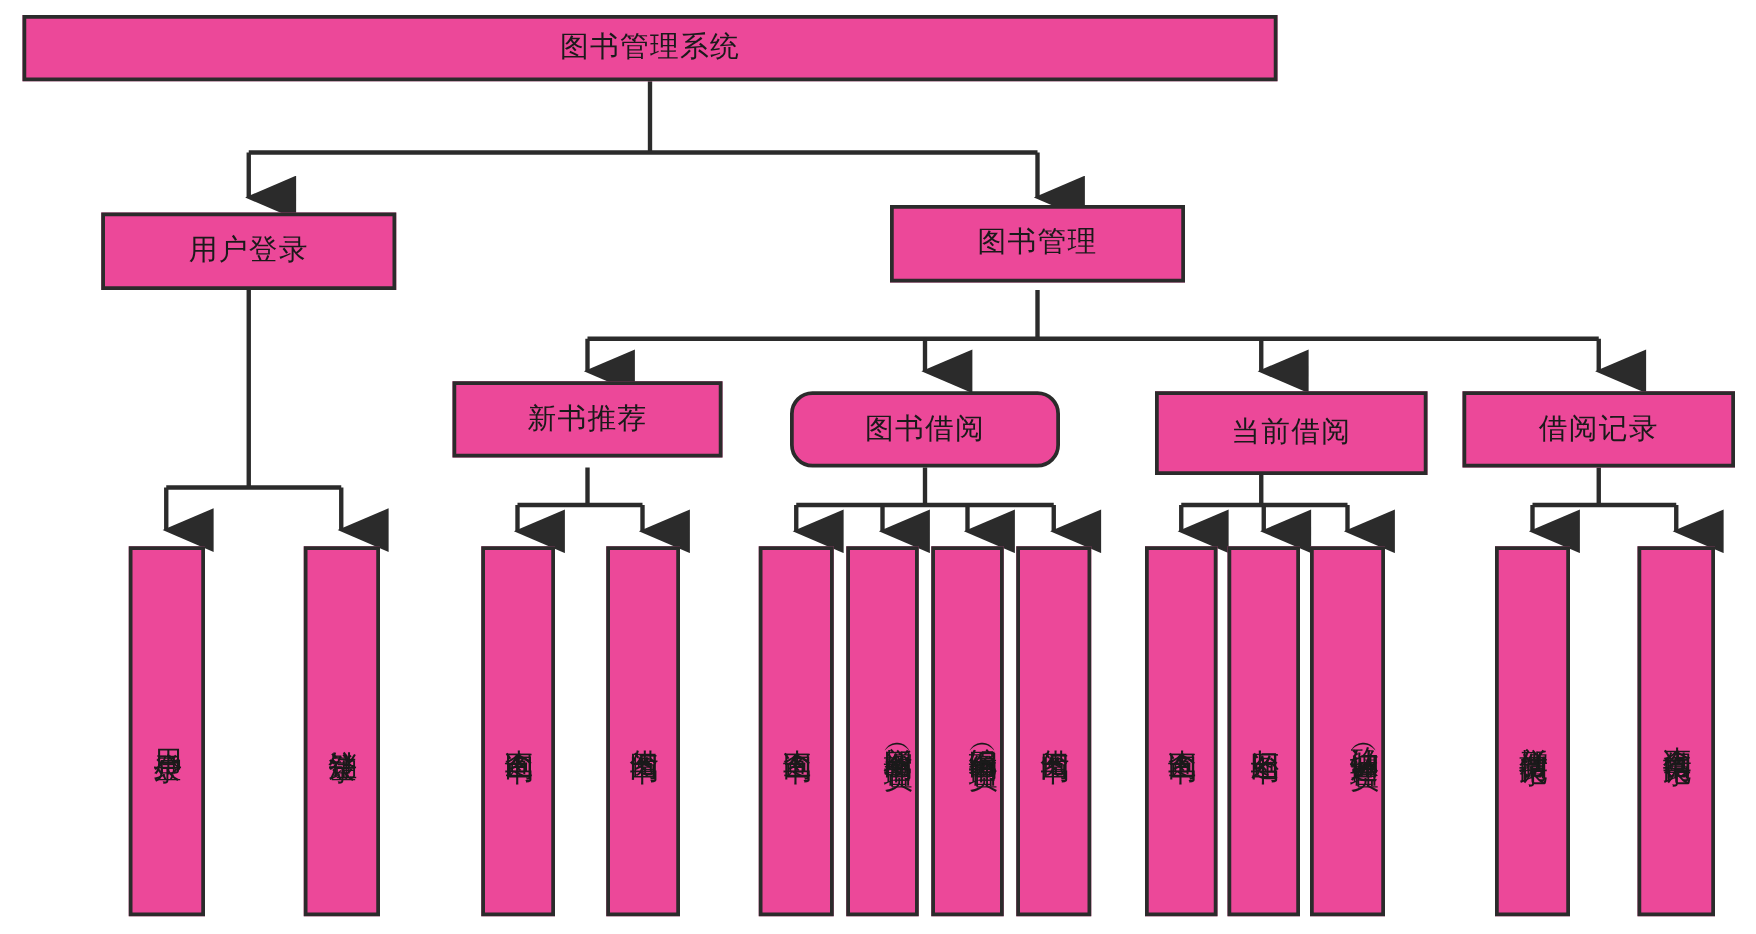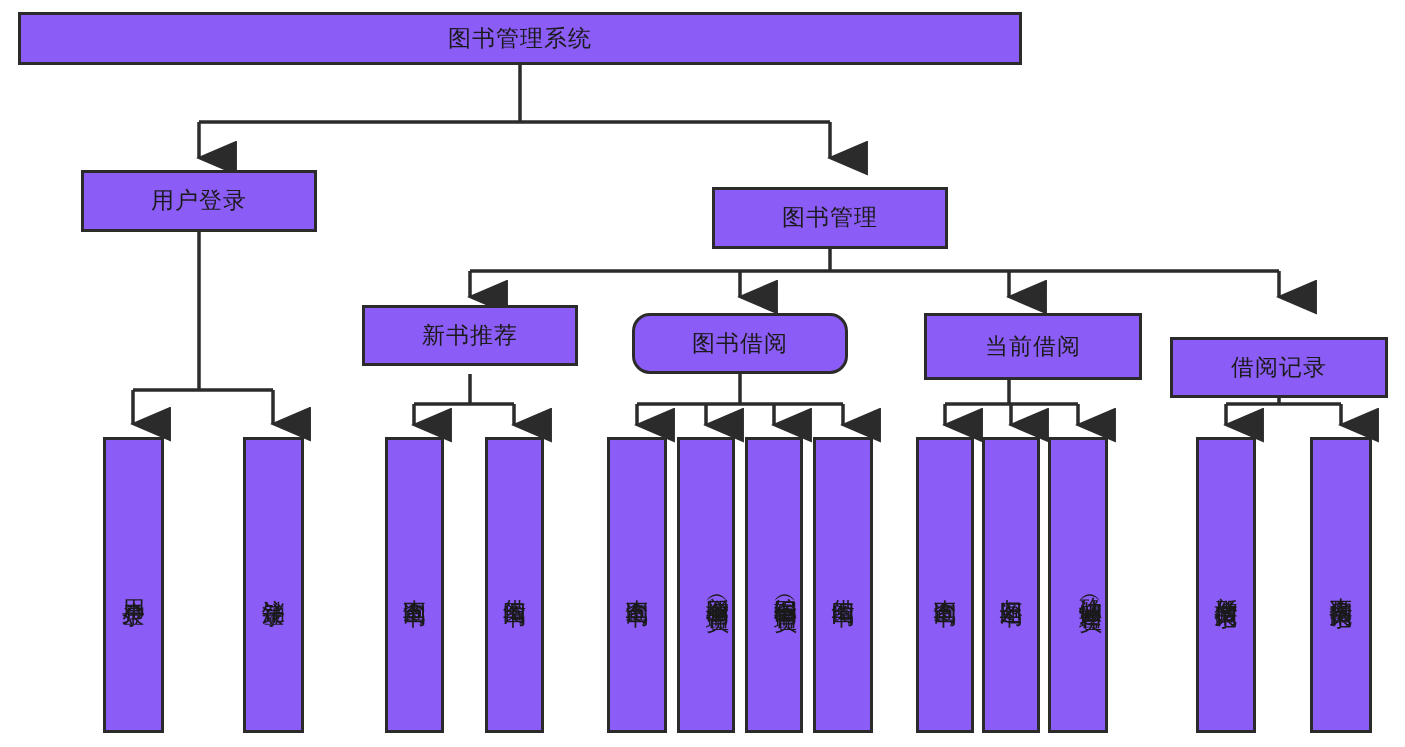--- a/index.html
+++ b/index.html
@@ -23,21 +23,21 @@
     left: 0;
     top: 0;
     width: 1405px;
     height: 747px;
     pointer-events: none;
   }
   .node {
     position: absolute;
     box-sizing: border-box;
     border: 3px solid #2b2b2b;
-    background: #8b5cf6;
+    background: #ec4899;
     display: flex;
     align-items: center;
     justify-content: center;
     color: #1a1a1a;
     text-align: center;
   }
   .node.horiz {
     font-size: 23px;
     letter-spacing: 1px;
     line-height: 1.2;
@@ -132,34 +132,34 @@
     </g>
   </svg>
 
   <div class="node horiz" style="left:18px; top:12px; width:1004px; height:53px;">
     <span>图书管理系统</span>
   </div>
 
   <div class="node horiz" style="left:81px; top:170px; width:236px; height:62px;">
     <span>用户登录</span>
   </div>
-  <div class="node horiz" style="left:712px; top:187px; width:236px; height:62px;">
+  <div class="node horiz" style="left:712px; top:164px; width:236px; height:62px;">
     <span>图书管理</span>
   </div>
 
   <div class="node horiz" style="left:362px; top:305px; width:216px; height:61px;">
     <span>新书推荐</span>
   </div>
   <div class="node horiz" style="left:632px; top:313px; width:216px; height:61px;border-radius:18px;">
     <span>图书借阅</span>
   </div>
   <div class="node horiz" style="left:924px; top:313px; width:218px; height:67px;">
     <span>当前借阅</span>
   </div>
-  <div class="node horiz" style="left:1170px; top:313px; width:218px; height:61px;margin-top:24px;">
+  <div class="node horiz" style="left:1170px; top:313px; width:218px; height:61px;">
     <span>借阅记录</span>
   </div>
 
   <div class="node vert mid" style="left:103px; top:437px; width:61px; height:296px;">
     <span class="vtext">用户登录</span>
   </div>
   <div class="node vert mid" style="left:243px; top:437px; width:61px; height:296px;">
     <span class="vtext">注销登录</span>
   </div>
 

